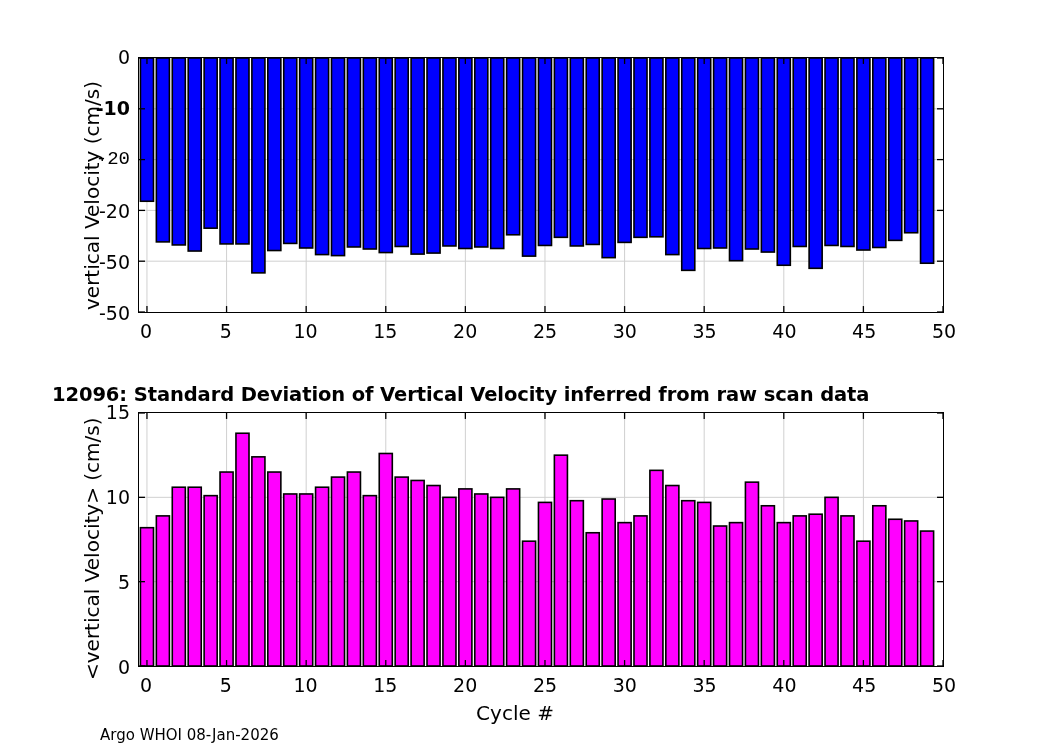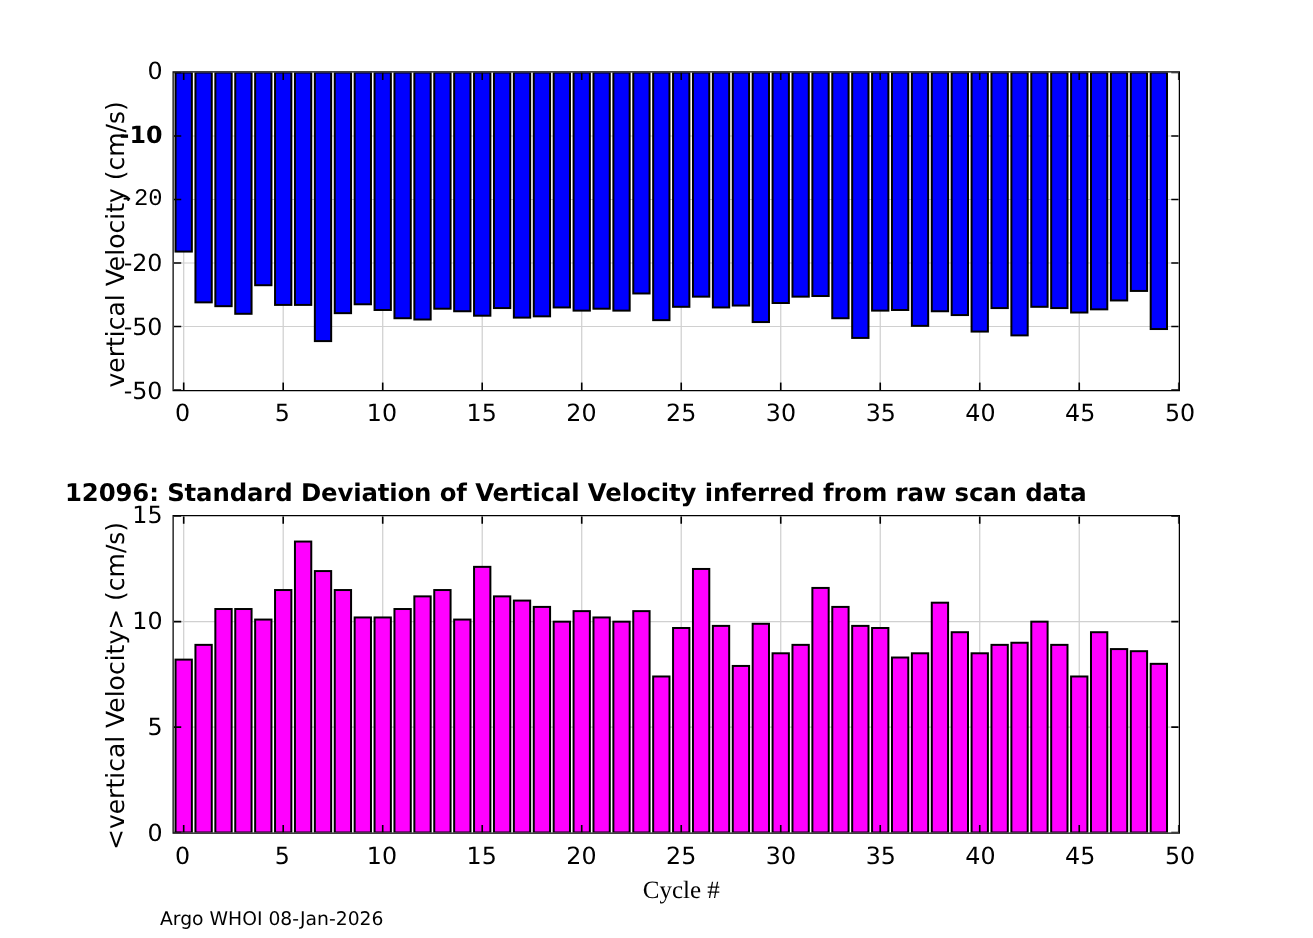--- a/index.html
+++ b/index.html
@@ -333,17 +333,17 @@
       <div class="ticklabel xtick" style="left: 385.386px; top: 674px;">15</div>
       <div class="ticklabel xtick" style="left: 465.188px; top: 674px;">20</div>
       <div class="ticklabel xtick" style="left: 544.99px; top: 674px;">25</div>
       <div class="ticklabel xtick" style="left: 624.792px; top: 674px;">30</div>
       <div class="ticklabel xtick" style="left: 704.594px; top: 674px;">35</div>
       <div class="ticklabel xtick" style="left: 784.396px; top: 674px;">40</div>
       <div class="ticklabel xtick" style="left: 864.198px; top: 674px;">45</div>
       <div class="ticklabel xtick" style="left: 944px; top: 674px;">50</div>
     </div>
 
-  <div class="xlabel" id="xlabel-bottom" style="left:545px; top:701px;font-family:Liberation Serif, serif;">Cycle #</div>
-
-  <div class="footer" style="left:100px; top:726px;margin-left:28px;">Argo WHOI 08-Jan-2026</div>
+  <div class="xlabel" id="xlabel-bottom" style="left:515px; top:701px;">Cycle #</div>
+
+  <div class="footer" style="left:100px; top:726px;">Argo WHOI 08-Jan-2026</div>
 
 </div>
 
 </body></html>

